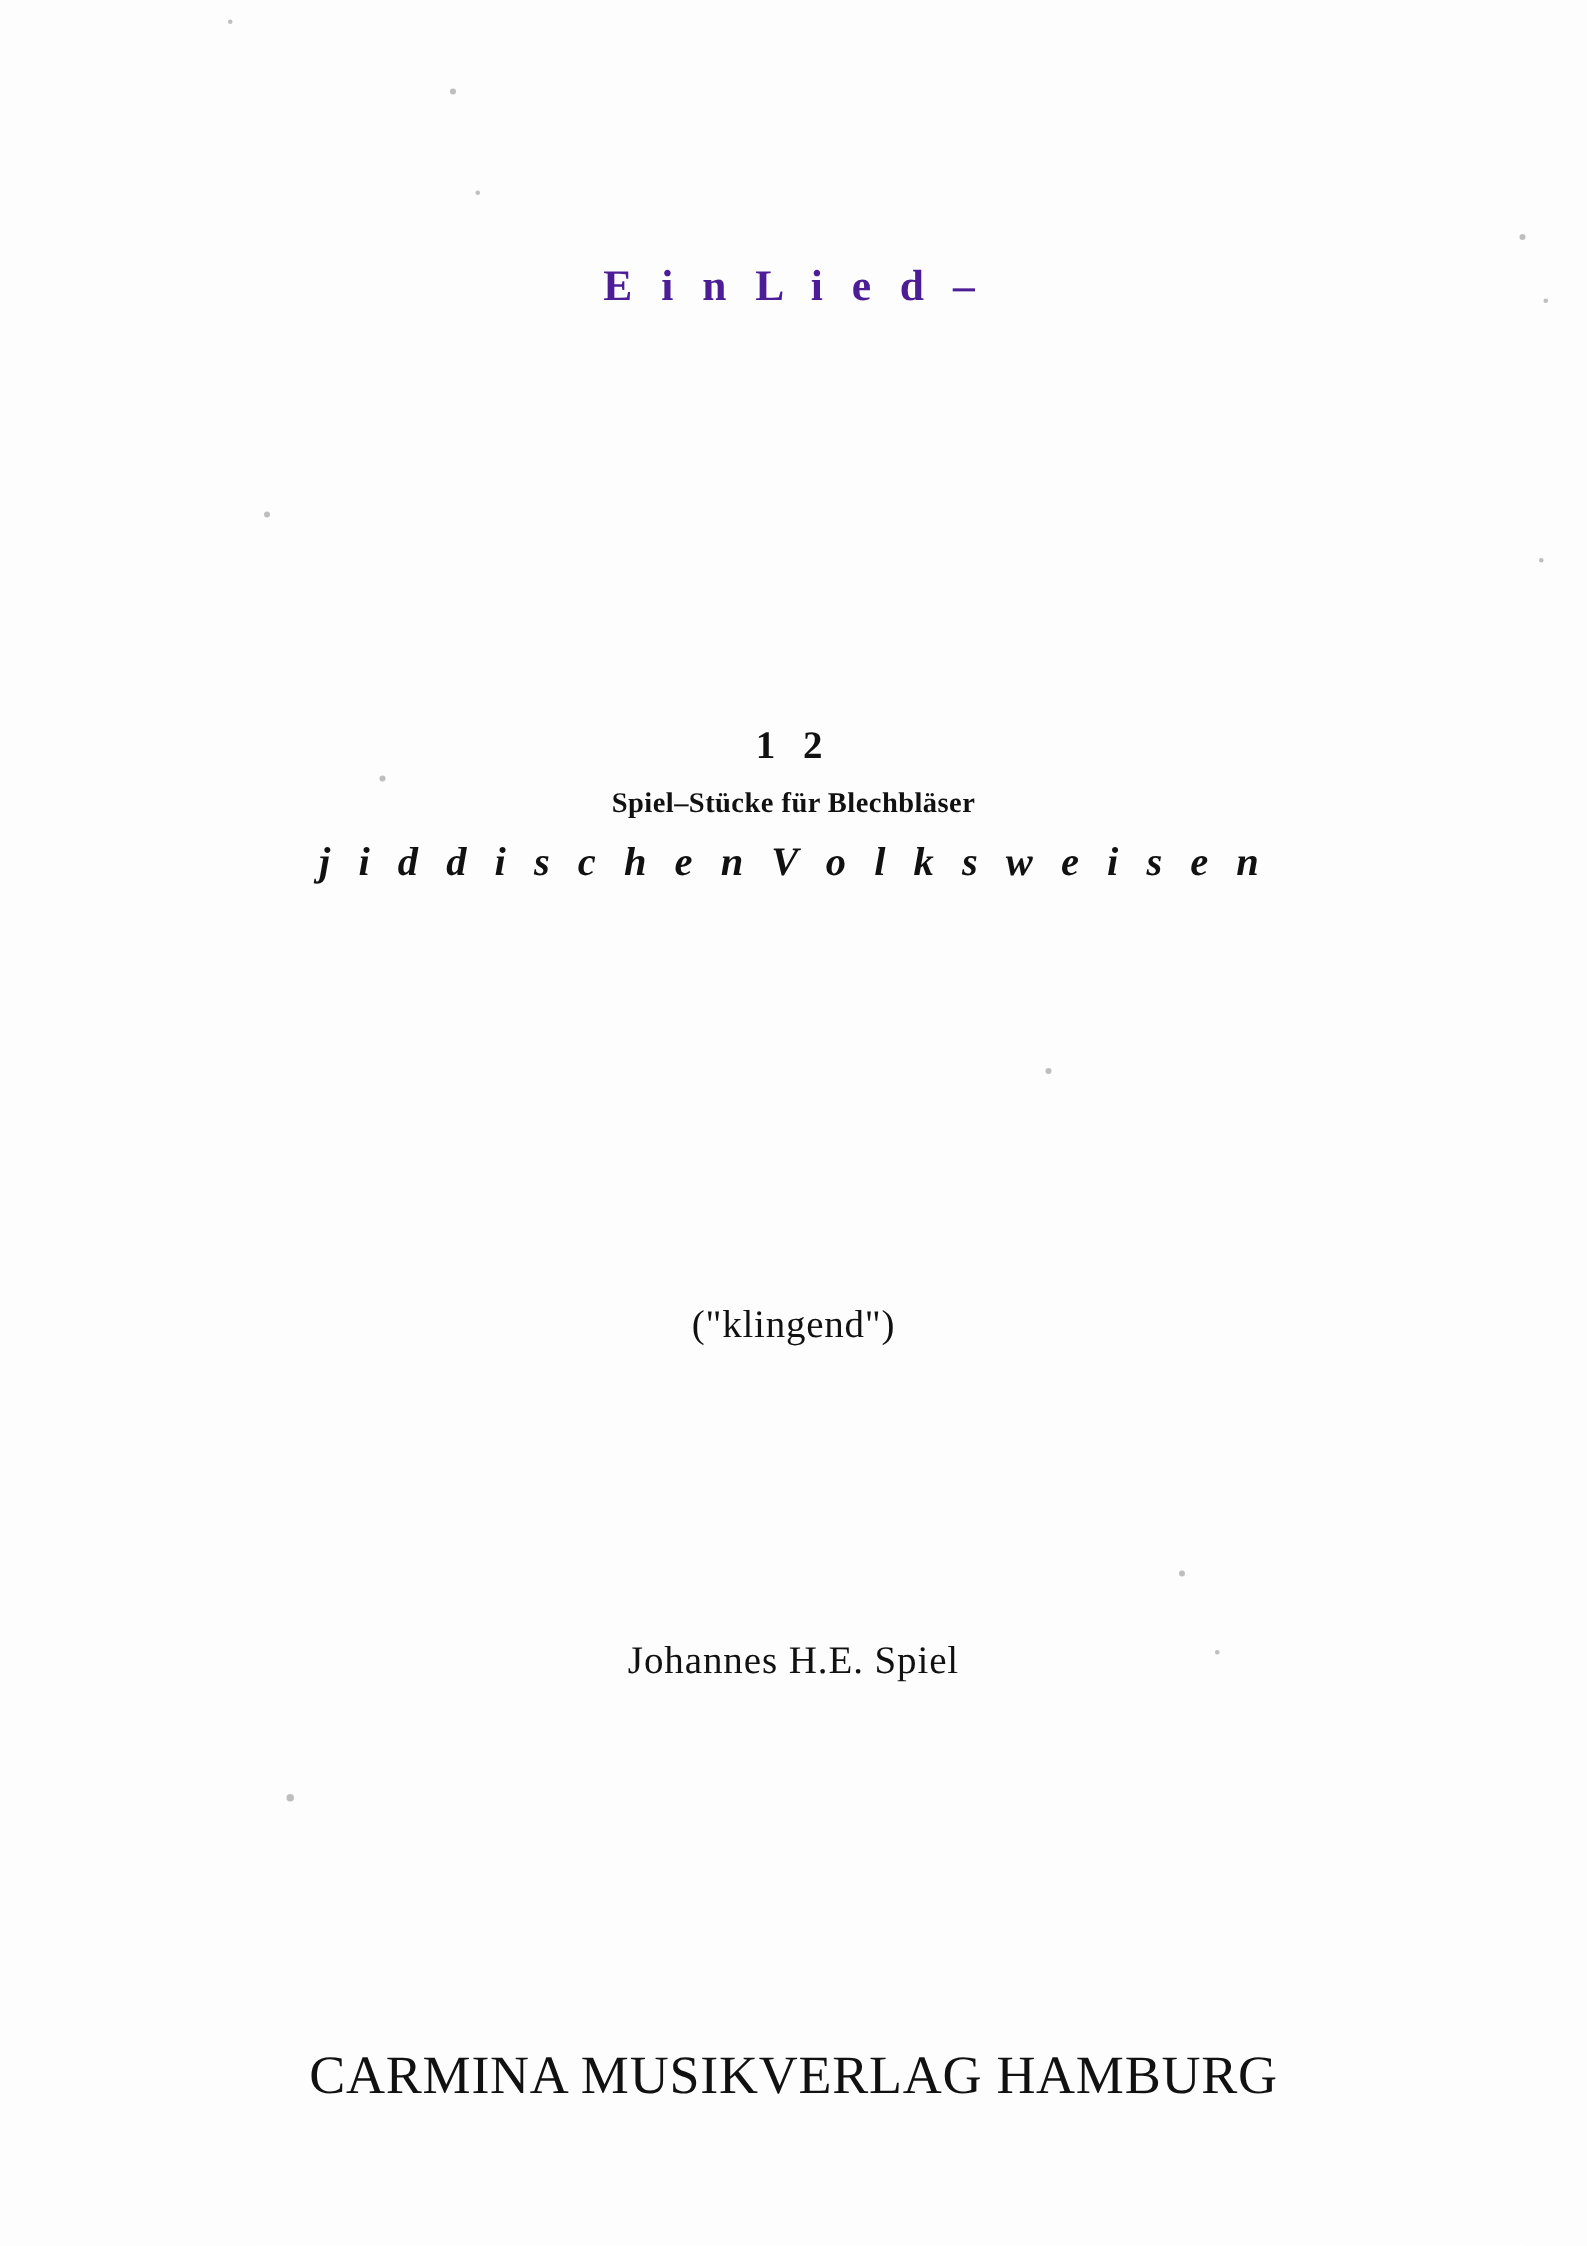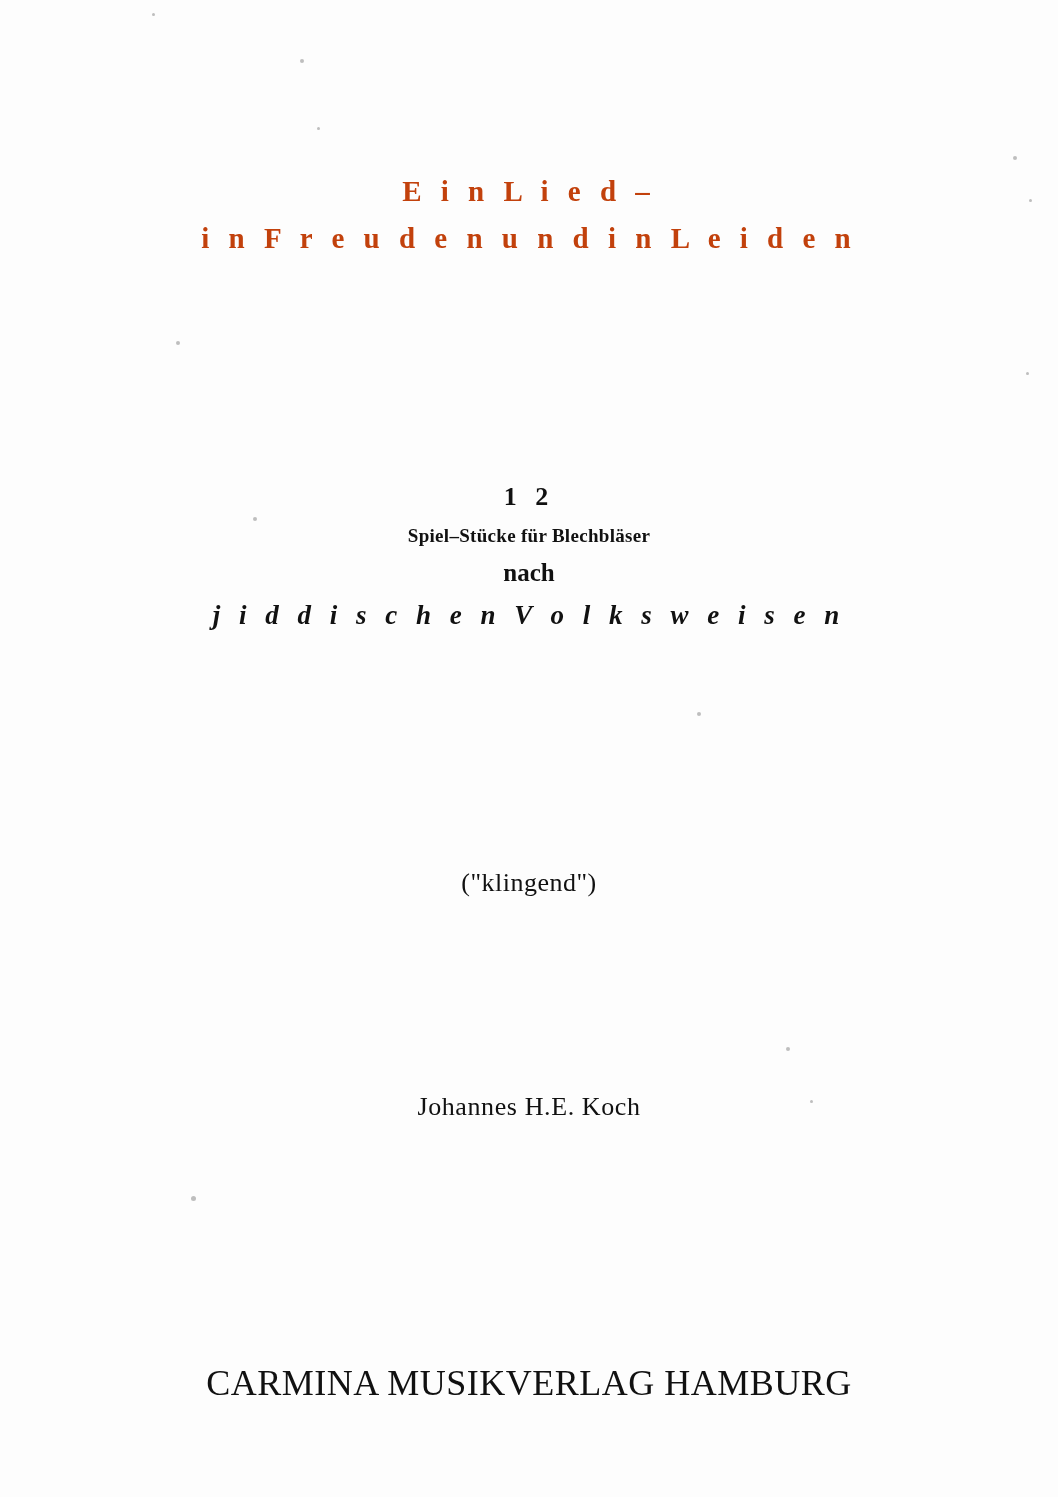--- a/index.html
+++ b/index.html
@@ -35,21 +35,21 @@
     top: 168px;
     left: 0;
     width: 100%;
     text-align: center;
   }
   .title-line {
     font-size: 29px;
     font-weight: 700;
     letter-spacing: 6px;
     line-height: 1.62;
-    color: #c2410c;
+    color: #4c1d95;
   }
 
   .subtitle-block {
     position: absolute;
     top: 482px;
     left: 0;
     width: 100%;
     text-align: center;
   }
   .count {
@@ -130,35 +130,33 @@
   <div class="speck" style="left:176px; top:341px; width:4px; height:4px;"></div>
   <div class="speck" style="left:1026px; top:372px; width:3px; height:3px;"></div>
   <div class="speck" style="left:253px; top:517px; width:4px; height:4px;"></div>
   <div class="speck" style="left:697px; top:712px; width:4px; height:4px;"></div>
   <div class="speck" style="left:786px; top:1047px; width:4px; height:4px;"></div>
   <div class="speck" style="left:810px; top:1100px; width:3px; height:3px;"></div>
   <div class="speck" style="left:191px; top:1196px; width:5px; height:5px;"></div>
 
   <div class="title-block">
     <div class="title-line">E i n   L i e d   –</div>
-    <div class="title-line">i n   F r e u d e n   u n d   i n   L e i d e n</div>
   </div>
 
   <div class="subtitle-block">
     <div class="count">1 2</div>
     <div class="sub-main">Spiel–Stücke für Blechbläser</div>
-    <div class="sub-nach">nach</div>
     <div class="sub-weisen">j i d d i s c h e n   V o l k s w e i s e n</div>
   </div>
 
   <div class="score-block">
     <div class="score-line2">("klingend")</div>
   </div>
 
   <div class="author-block">
-    <div class="author">Johannes H.E. Koch</div>
+    <div class="author">Johannes H.E. Spiel</div>
   </div>
 
   <div class="publisher-block">
     <div class="publisher">CARMINA MUSIKVERLAG HAMBURG</div>
   </div>
 
 </div>
 
 </body></html>

